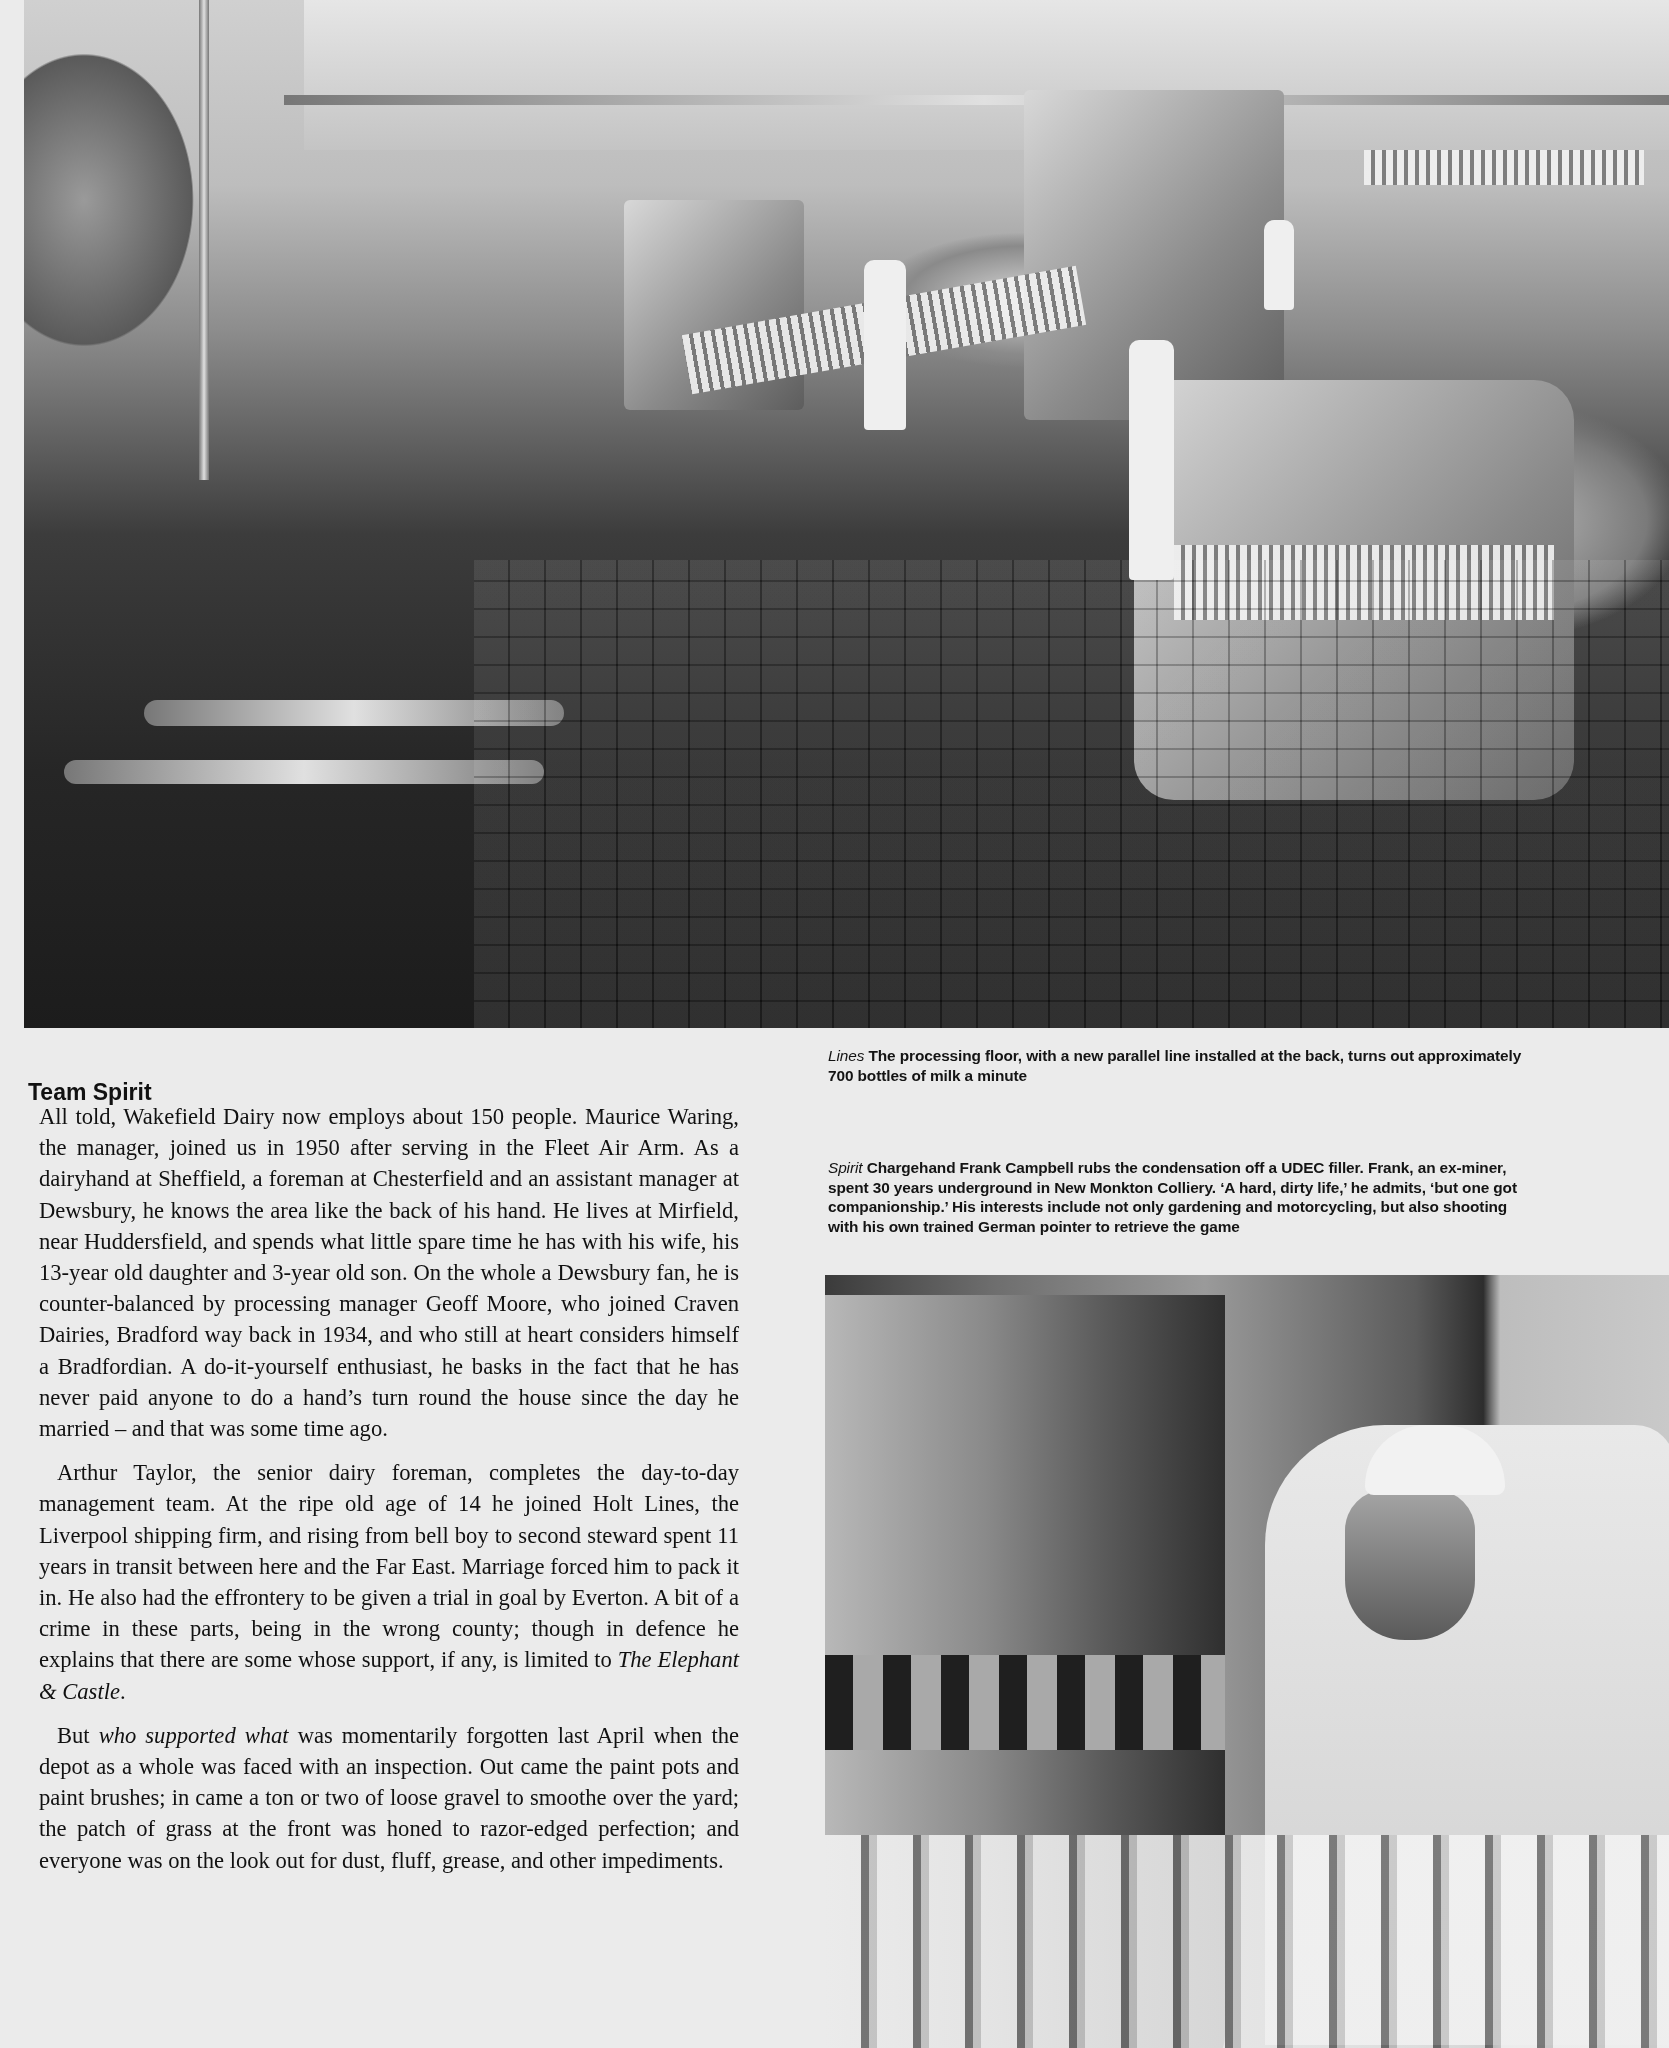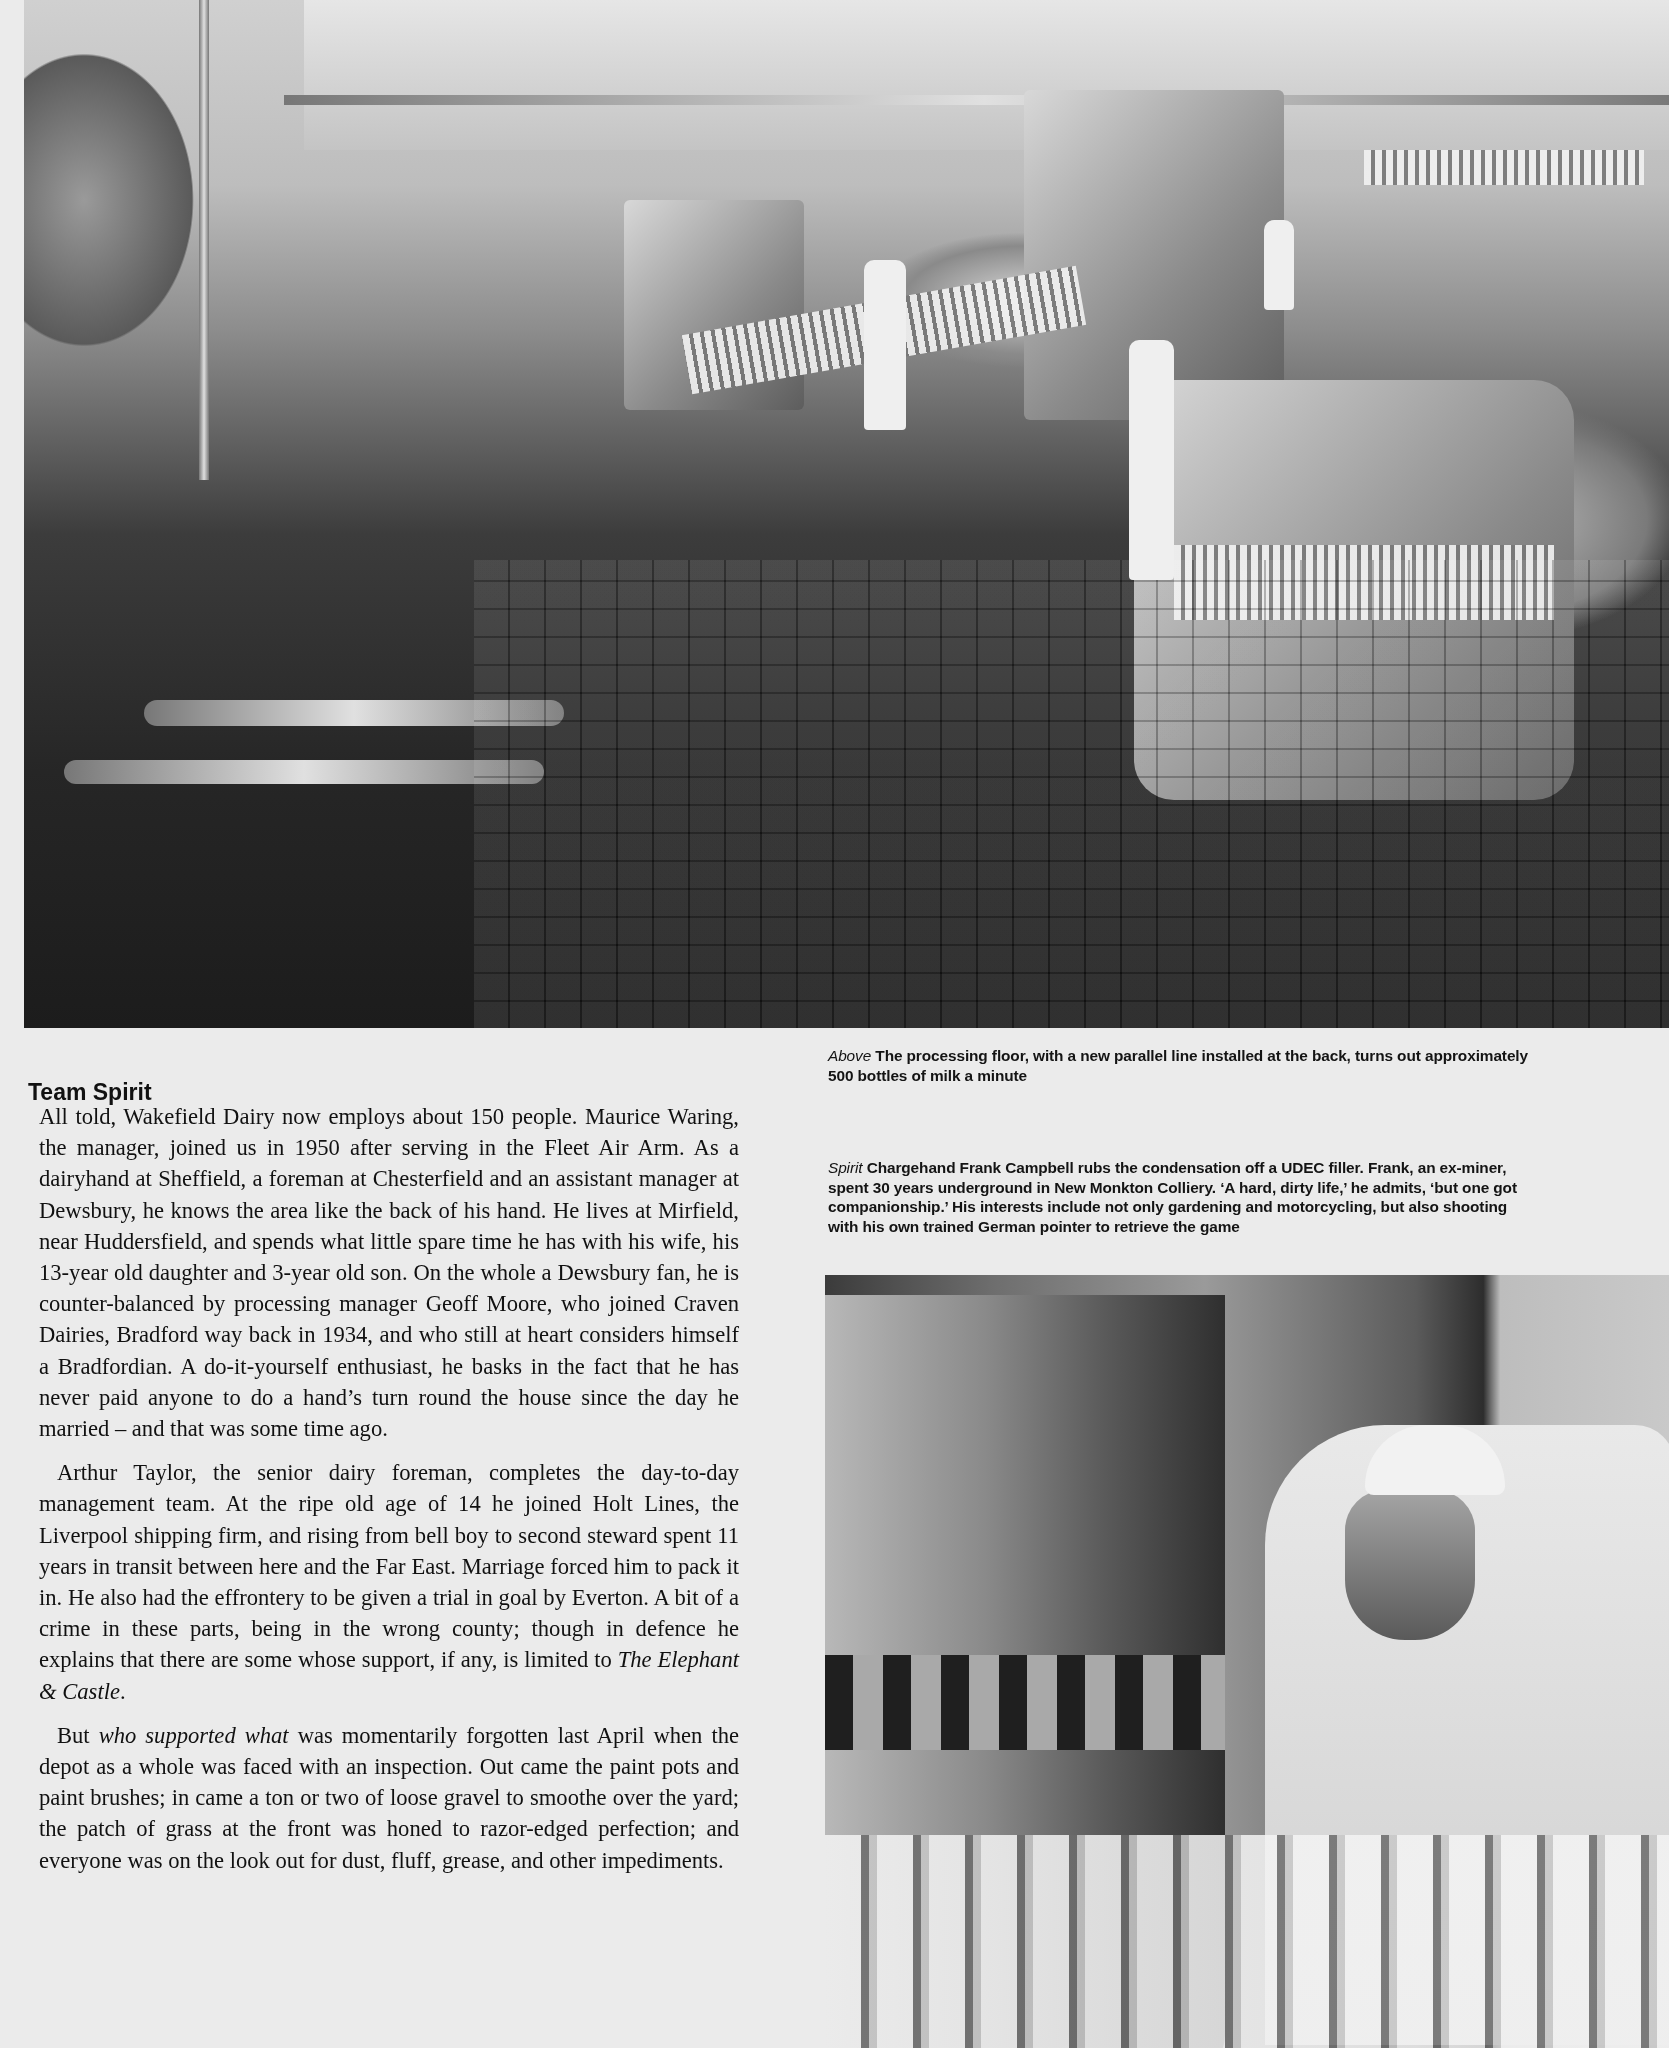--- a/index.html
+++ b/index.html
@@ -92,22 +92,22 @@
 
 <h2 class="heading">Team Spirit</h2>
 
 <div class="body-text">
   <p>All told, Wakefield Dairy now employs about 150 people. Maurice Waring, the manager, joined us in 1950 after serving in the Fleet Air Arm. As a dairyhand at Sheffield, a foreman at Chesterfield and an assistant manager at Dewsbury, he knows the area like the back of his hand. He lives at Mirfield, near Huddersfield, and spends what little spare time he has with his wife, his 13-year old daughter and 3-year old son. On the whole a Dewsbury fan, he is counter-balanced by processing manager Geoff Moore, who joined Craven Dairies, Bradford way back in 1934, and who still at heart considers himself a Bradfordian. A do-it-yourself enthusiast, he basks in the fact that he has never paid anyone to do a hand’s turn round the house since the day he married – and that was some time ago.</p>
   <p><span>Arthur Taylor, the senior dairy foreman, completes the day-to-day management team. At the ripe old age of 14 he joined Holt Lines, the Liverpool shipping firm, and rising from bell boy to second steward spent 11 years in transit between here and the Far East. Marriage forced him to pack it in. He also had the effrontery to be given a trial in goal by Everton. A bit of a crime in these parts, being in the wrong county; though in defence he explains that there are some whose support, if any, is limited to </span><i>The Elephant &amp; Castle</i><span>.</span></p>
   <p><span>But </span><i>who supported what</i><span> was momentarily forgotten last April when the depot as a whole was faced with an inspection. Out came the paint pots and paint brushes; in came a ton or two of loose gravel to smoothe over the yard; the patch of grass at the front was honed to razor-edged perfection; and everyone was on the look out for dust, fluff, grease, and other impediments.</span></p>
 </div>
 
 <div class="caption" id="caption-above">
-  <span class="lead">Above</span>
-  <span>The processing floor, with a new parallel line installed at the back, turns out approximately 500 bottles of milk a minute</span>
+  <span class="lead">Lines</span>
+  <span>The processing floor, with a new parallel line installed at the back, turns out approximately 700 bottles of milk a minute</span>
 </div>
 
 <div class="caption" id="caption-below">
   <span class="lead">Spirit</span>
   <span>Chargehand Frank Campbell rubs the condensation off a UDEC filler. Frank, an ex-miner, spent 30 years underground in New Monkton Colliery. ‘A hard, dirty life,’ he admits, ‘but one got companionship.’ His interests include not only gardening and motorcycling, but also shooting with his own trained German pointer to retrieve the game</span>
 </div>
 
 <div class="photo" id="photo-bottom">
   <div class="tank"></div>
   <div class="nozzles"></div>

